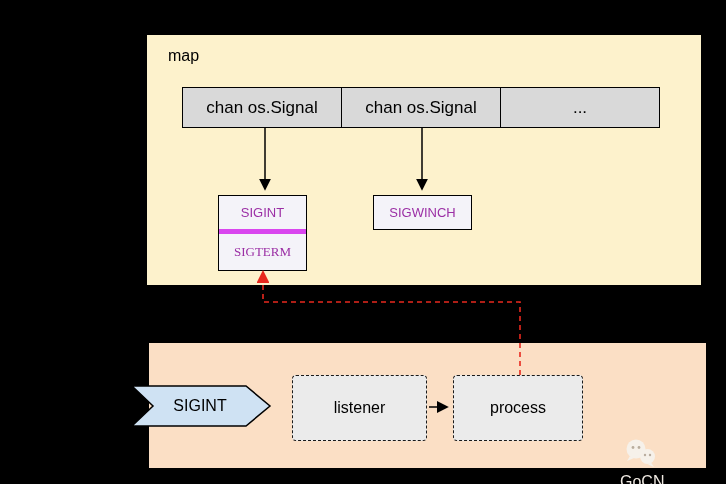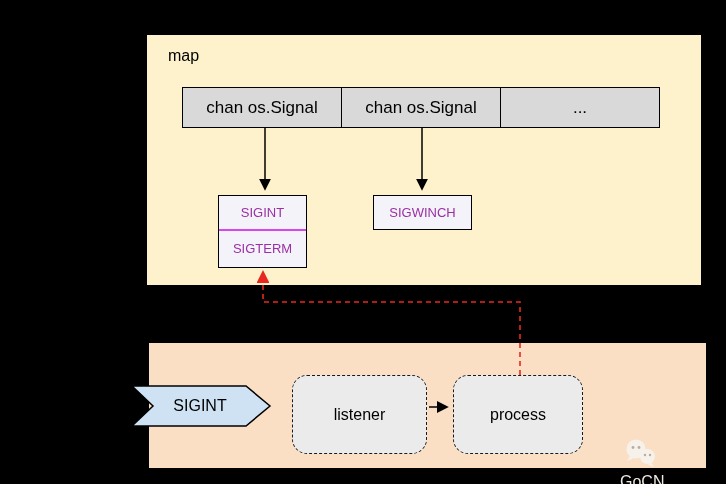--- a/index.html
+++ b/index.html
@@ -25,33 +25,33 @@
   }
   .chan-cell:last-child{border-right:none;}
   .sig-stack{
     position:absolute;left:71px;top:160px;width:89px;
     background:#f4f3f9;border:1px solid #000;box-sizing:border-box;
   }
   .sig-cell{
     height:33px;line-height:33px;text-align:center;
     font-size:13px;color:#9b2fa5;
   }
-  .sig-cell + .sig-cell{height:36px;line-height:36px;border-top:2px solid #d946ef;}
+  .sig-cell + .sig-cell{height:36px;line-height:36px;border-top:5px solid #d946ef;font-family:Liberation Serif, serif;}
   .sig-single{
     position:absolute;left:226px;top:160px;width:99px;
     background:#f4f3f9;border:1px solid #000;box-sizing:border-box;
   }
   
   .process-panel{
     position:absolute;left:149px;top:343px;width:557px;height:125px;
     background:#fbdfc5;
   }
   .node{
-    position:absolute;top:32px;height:79px;box-sizing:border-box;
-    background:#ebebeb;border:1.6px dashed #1a1a1a;border-radius:15px;
+    position:absolute;top:32px;height:66px;box-sizing:border-box;
+    background:#ebebeb;border:1.6px dashed #1a1a1a;border-radius:4px;
     display:flex;align-items:center;justify-content:center;
     font-size:16px;color:#000;
   }
   .node-listener{left:143px;width:135px;}
   .node-process{left:304px;width:130px;}
   
   .ctrl-badge{
     position:absolute;left:8px;top:383px;width:100px;height:49px;
     background:#161616;border-radius:10px;
     display:flex;align-items:center;justify-content:center;

